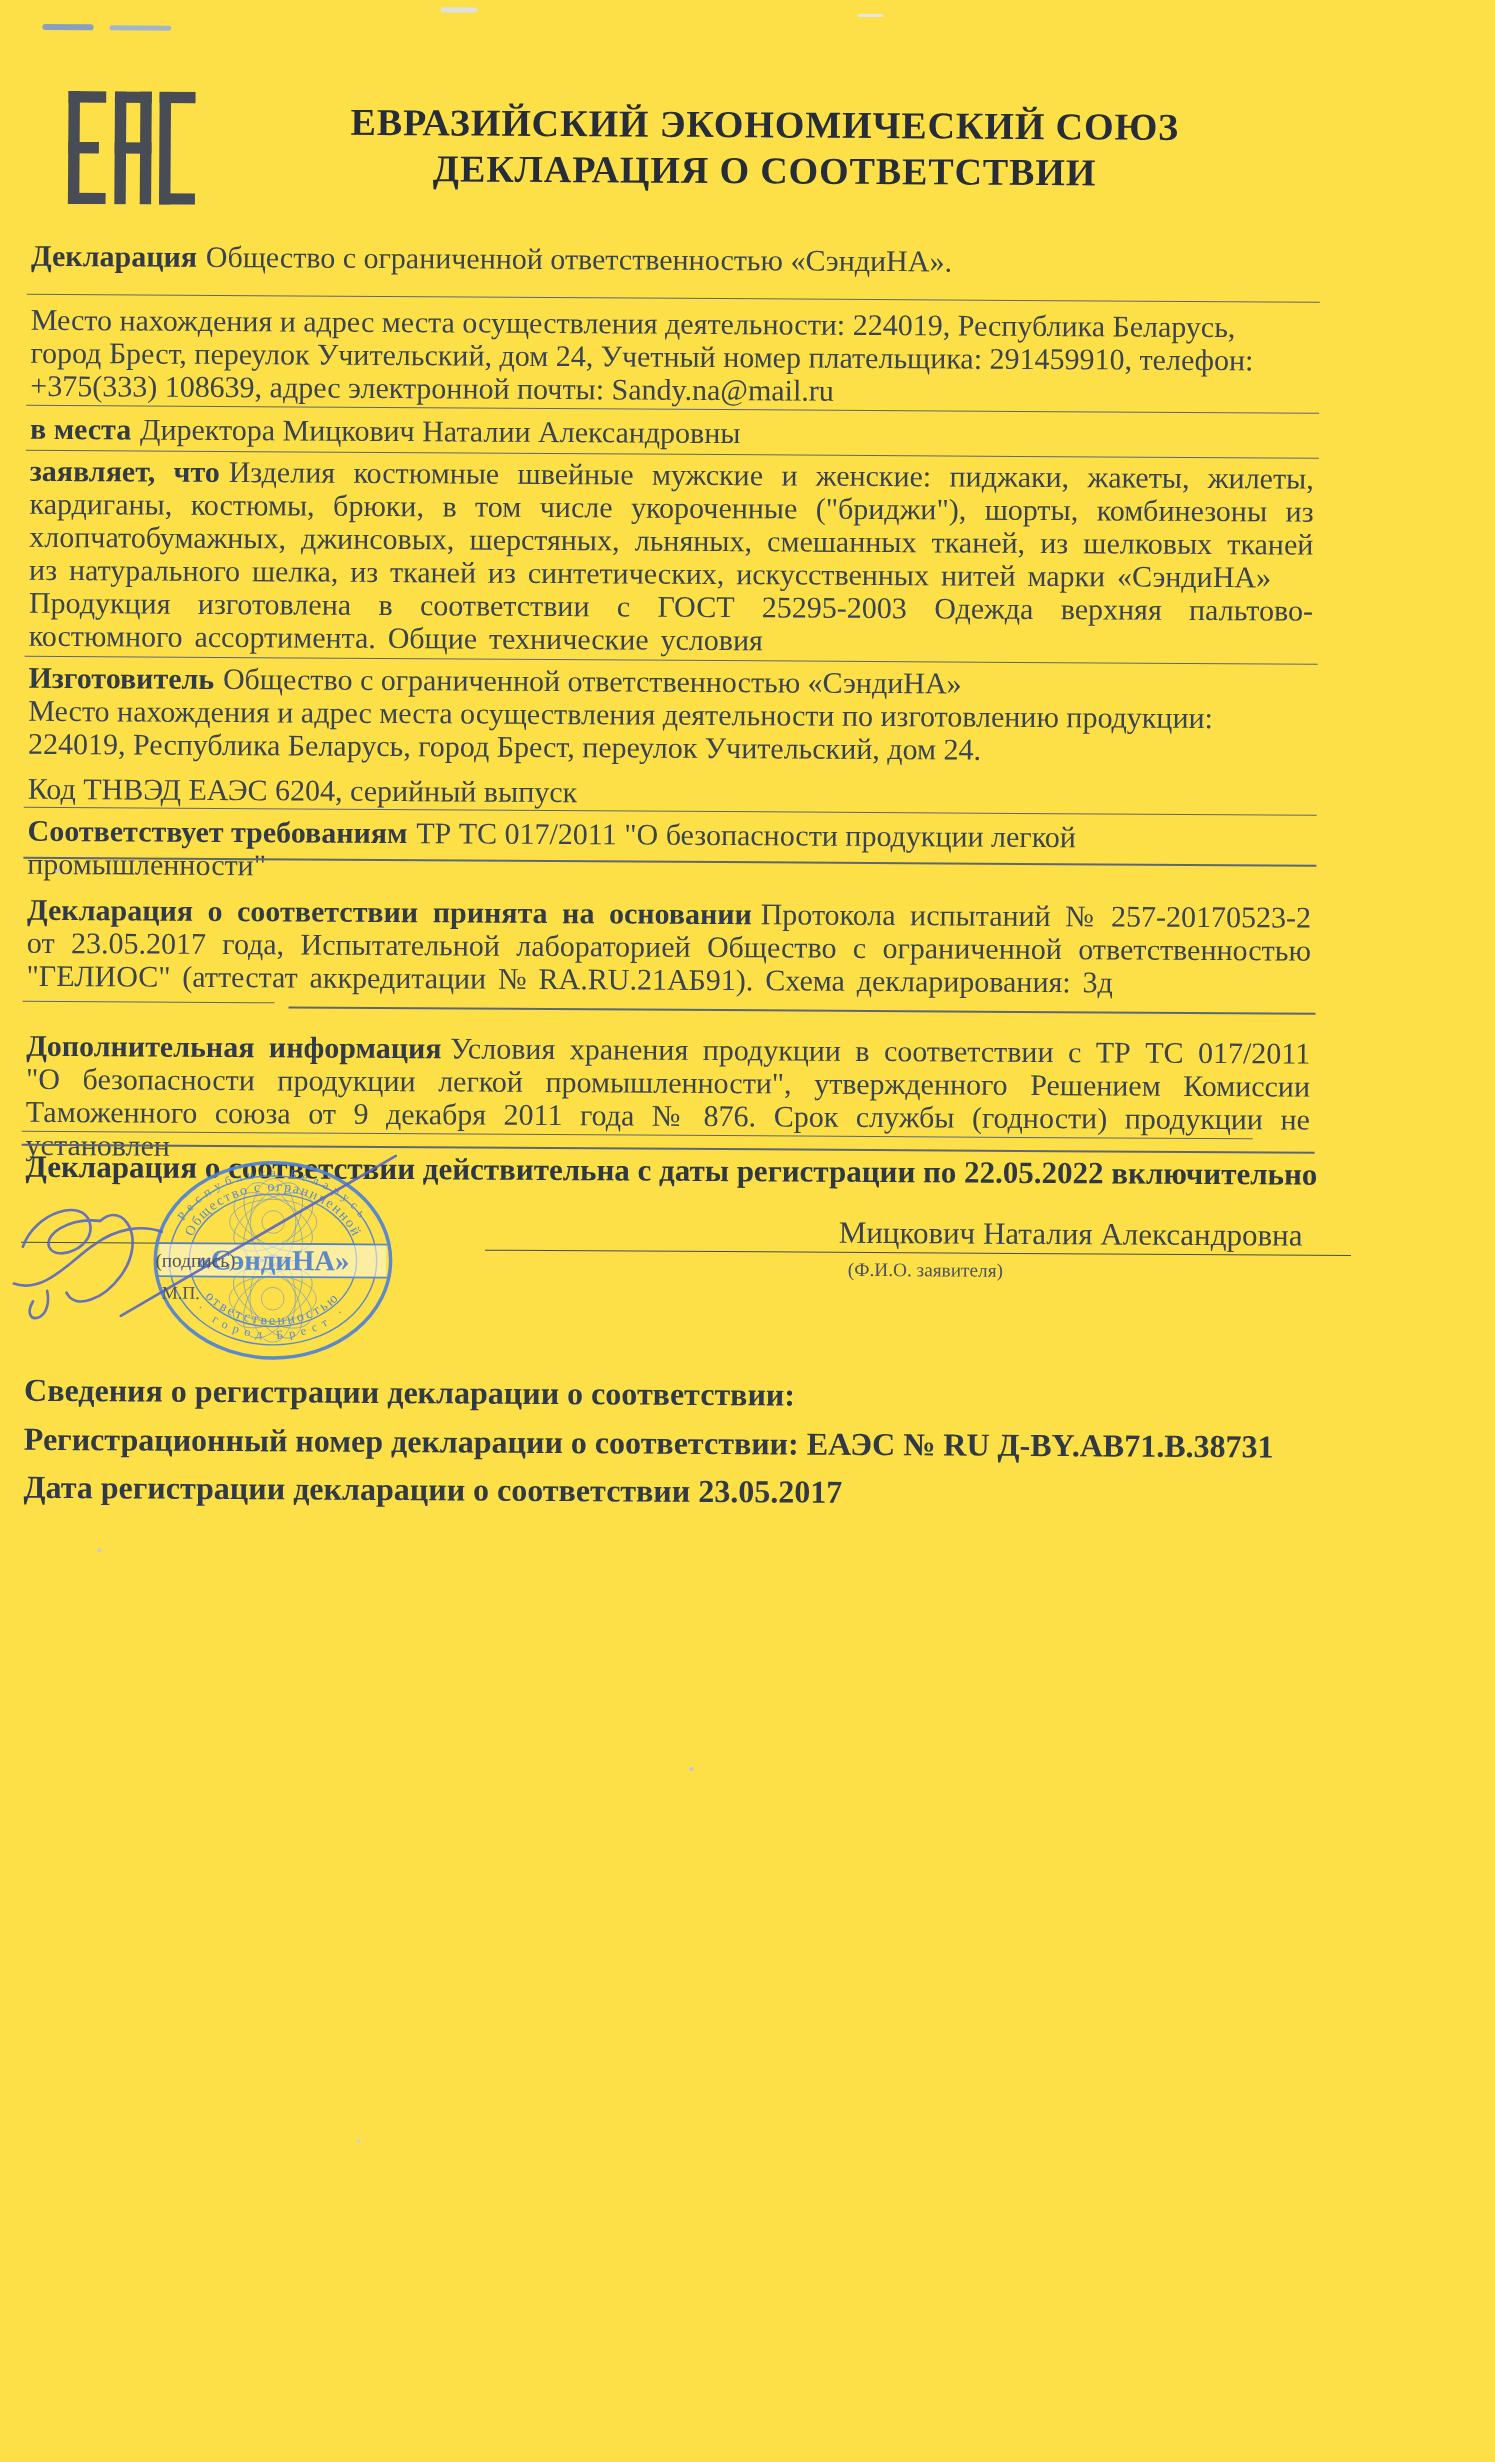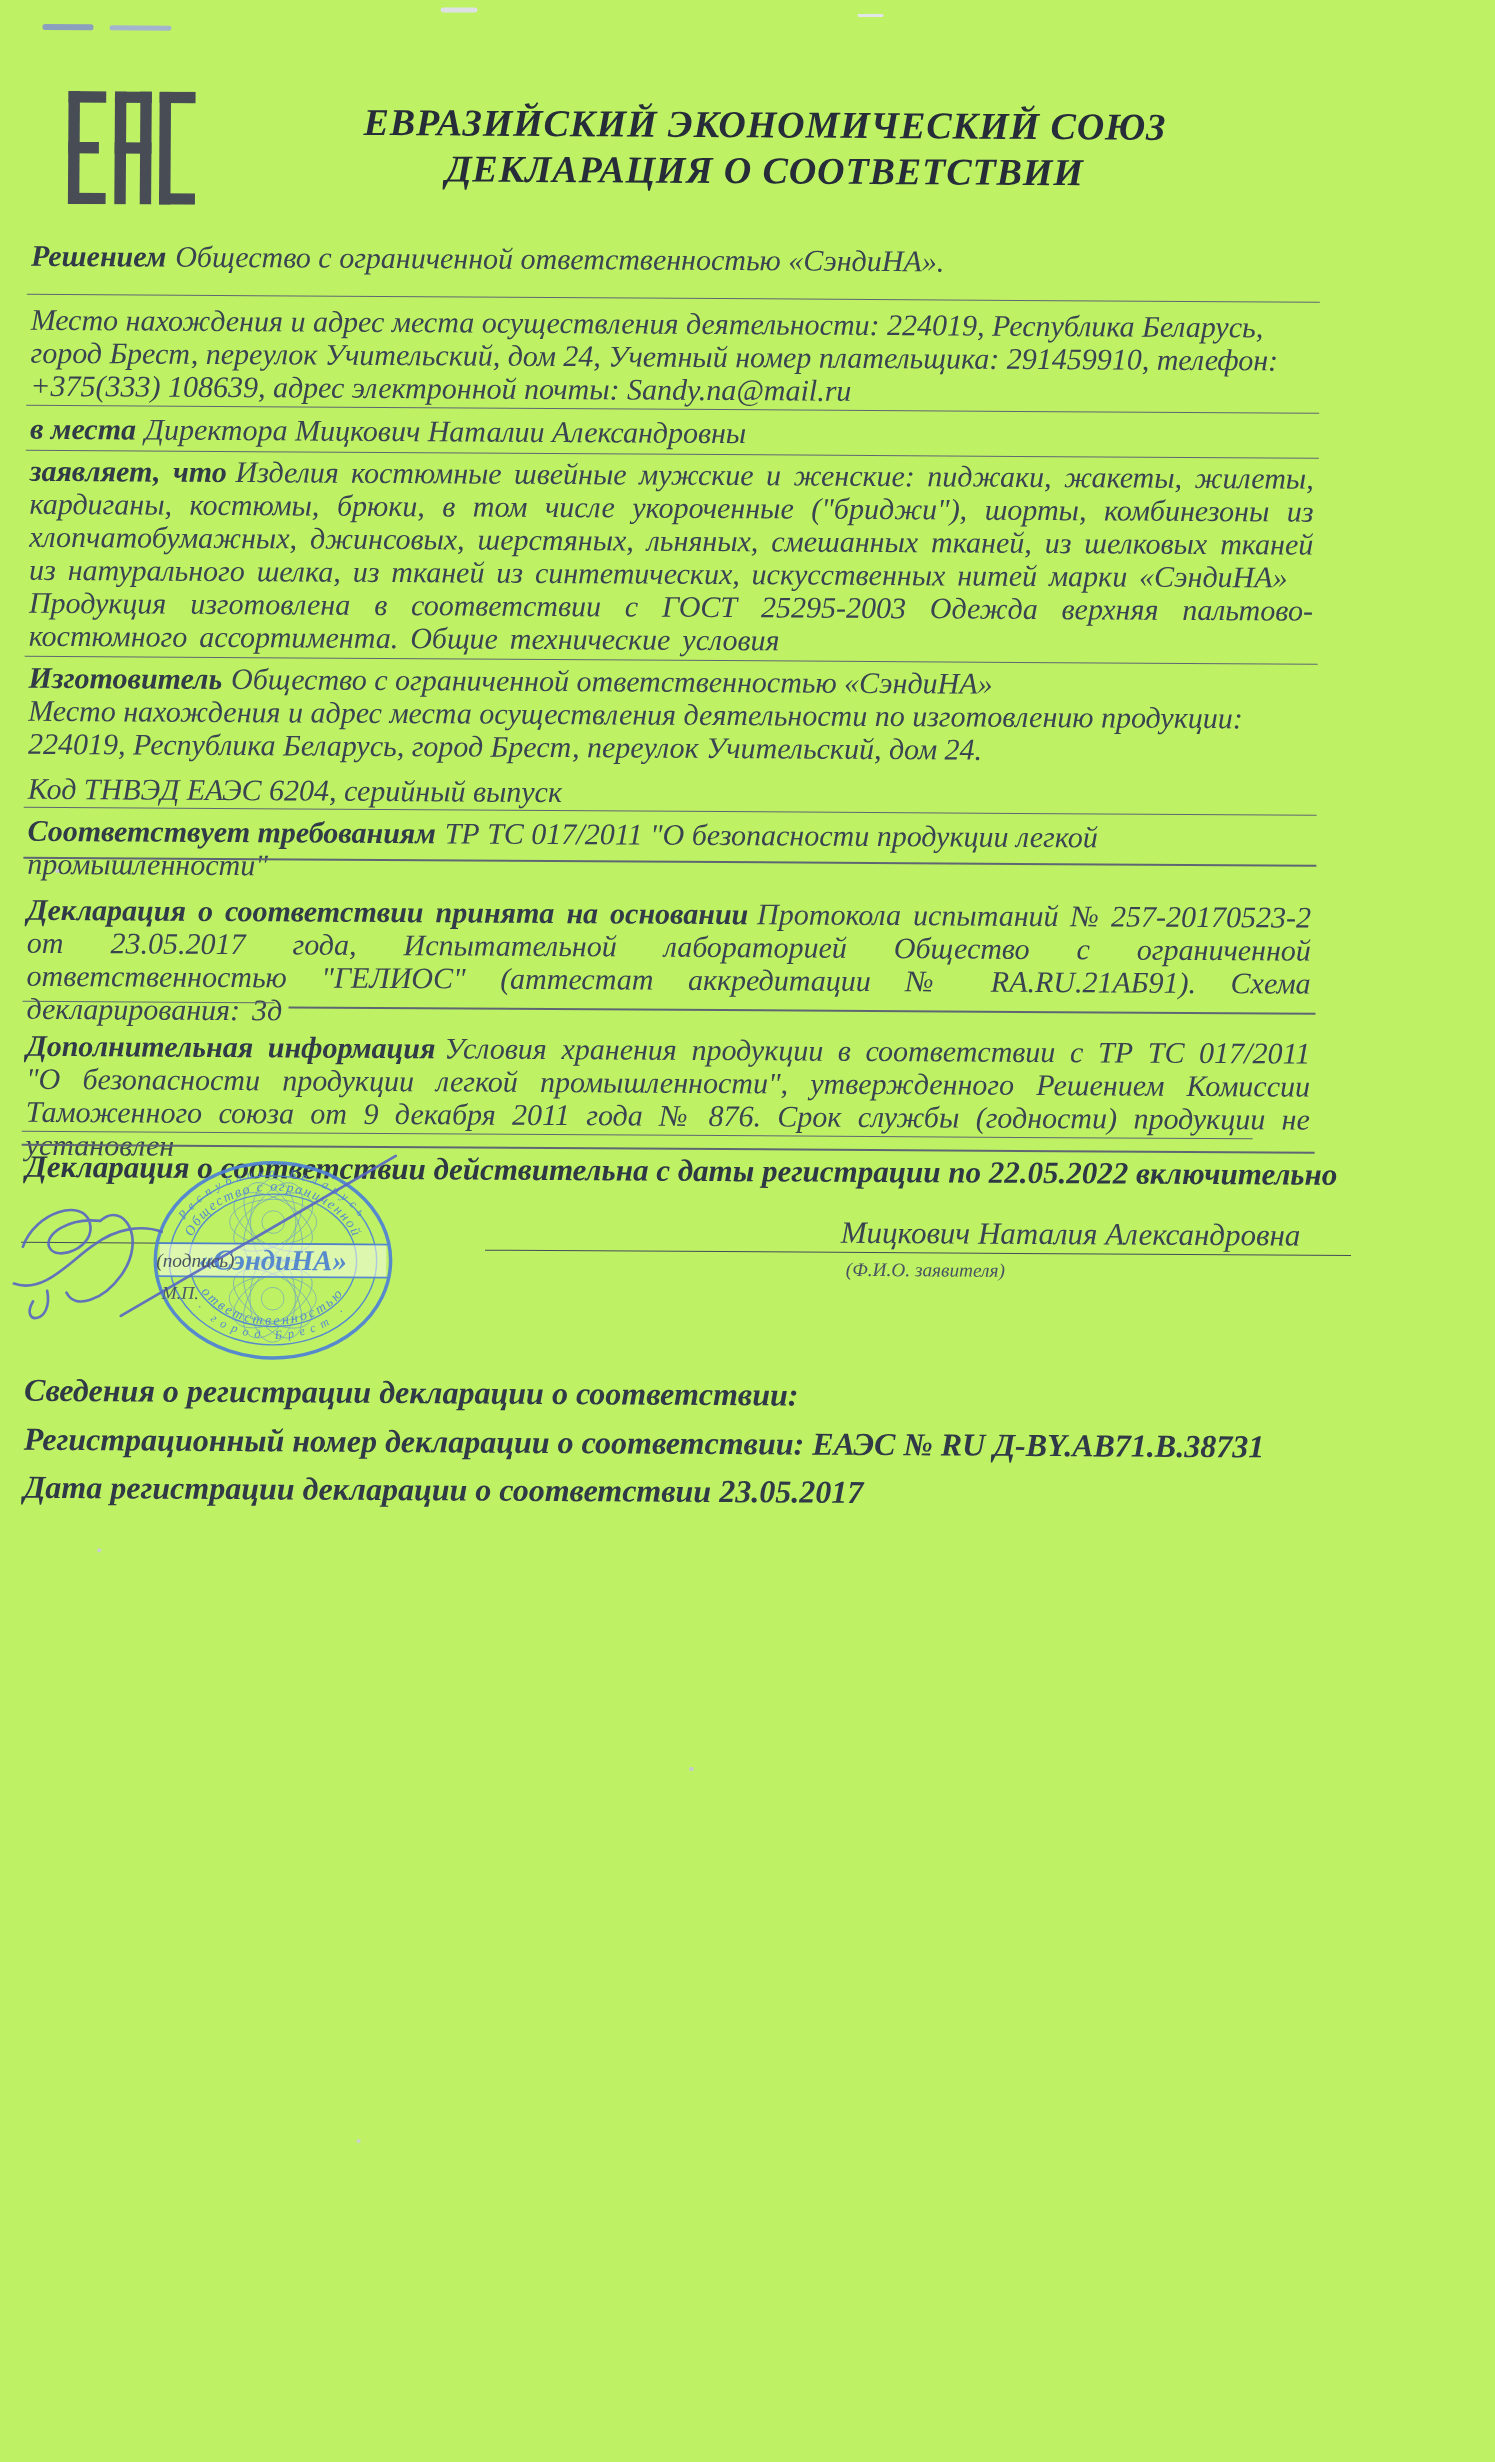--- a/index.html
+++ b/index.html
@@ -1,17 +1,17 @@
 <!DOCTYPE html>
 <html style="font-size:14px"><head>
 <meta charset="utf-8">
 <style>
   html,body{margin:0;padding:0;background:#d9d9d9;}
-  .page{position:relative;width:1495px;height:2462px;background:#bef264;overflow:hidden;
-        font-family:"Liberation Serif",serif;color:#3a4350;font-style:italic;}
+  .page{position:relative;width:1495px;height:2462px;background:#fde047;overflow:hidden;
+        font-family:"Liberation Serif",serif;color:#3a4350;}
   .tilt{position:absolute;left:0;top:0;width:1495px;height:2462px;
         transform:rotate(.35deg);transform-origin:53px 106px;}
   .abs{position:absolute;}
   .para{margin:0;font-size:30px;line-height:33px;}
   .just{text-align:justify;word-spacing:4.4px;}
   .lbl{font-weight:bold;color:#313a47;margin-right:8.8px;}
   .rule{position:absolute;height:0;border-top:1.8px solid #5f6673;}
   .rule.thick{border-top-width:2.6px;}
   .title{font-weight:bold;color:#262d38;font-size:38px;line-height:46px;text-align:center;letter-spacing:0.9px;}
   .caption{font-size:19.3px;color:#4a5260;text-align:center;}
@@ -48,21 +48,21 @@
       <rect x="104" y="116" width="41" height="13"></rect>
     </g>
   </svg>
 
   <div class="abs title" style="left:246px;top:97px;width:1038px;">
     <div>ЕВРАЗИЙСКИЙ ЭКОНОМИЧЕСКИЙ СОЮЗ</div>
     <div>ДЕКЛАРАЦИЯ О СООТВЕТСТВИИ</div>
   </div>
 
   <p class="abs para" style="left:32px;top:239px;width:1284px;">
-    <b class="lbl">Решением</b><span>Общество с ограниченной ответственностью «СэндиНА».</span>
+    <b class="lbl">Декларация</b><span>Общество с ограниченной ответственностью «СэндиНА».</span>
   </p>
   <div class="rule" style="left:28px;top:294px;width:1293px;"></div>
 
   <p class="abs para" style="left:32px;top:303px;width:1275px;">Место нахождения и адрес места осуществления деятельности: 224019, Республика Беларусь, город Брест, переулок Учительский, дом 24, Учетный номер плательщика: 291459910, телефон: +375(333) 108639, адрес электронной почты: Sandy.na@mail.ru</p>
   <div class="rule" style="left:28px;top:405px;width:1293px;"></div>
 
   <p class="abs para" style="left:32px;top:412px;width:1284px;">
     <b class="lbl">в места</b><span>Директора Мицкович Наталии Александровны</span>
   </p>
   <div class="rule" style="left:28px;top:450px;width:1293px;"></div>

